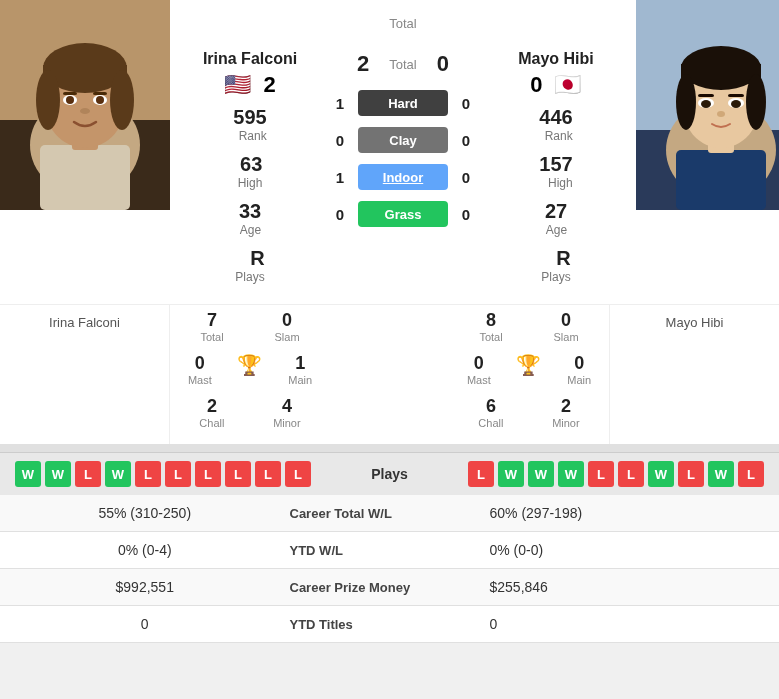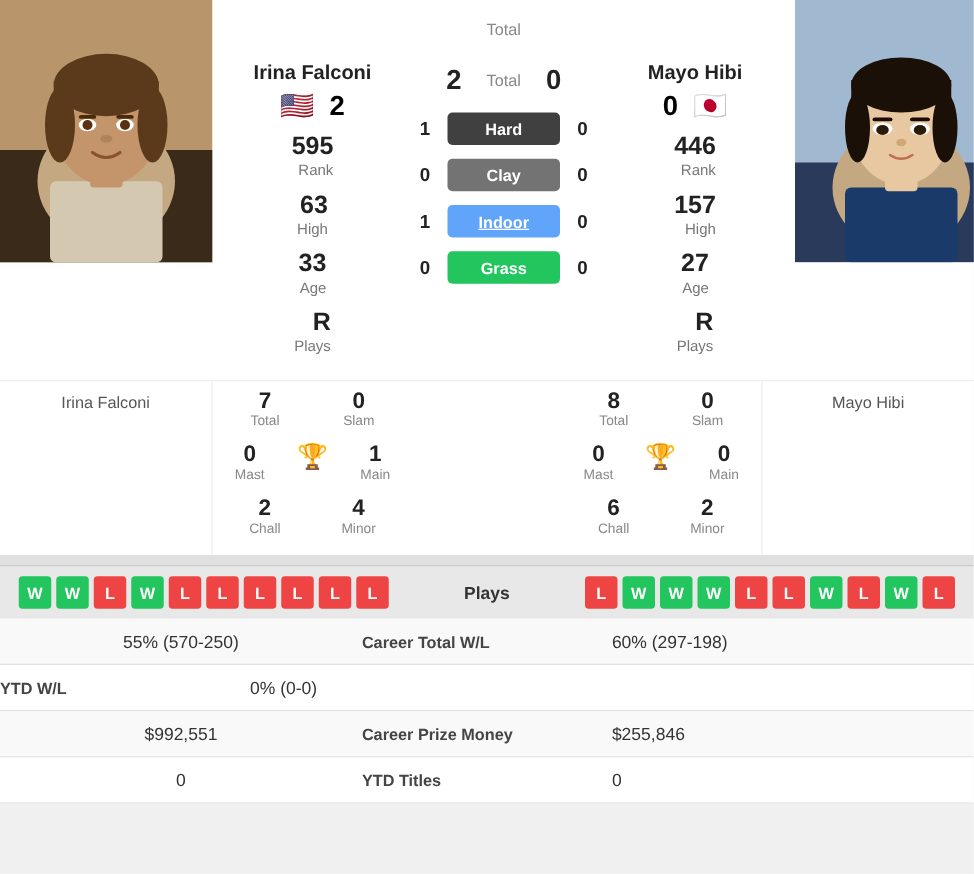--- a/index.html
+++ b/index.html
@@ -489,25 +489,26 @@
       <div class="form-badge form-loss">L</div>
       <div class="form-badge form-win">W</div>
       <div class="form-badge form-loss">L</div>
       <div class="form-badge form-win">W</div>
       <div class="form-badge form-loss">L</div>
     </div>
   </div>
 
   <div class="stats-table">
     <div class="stats-table-row">
-      <span class="stats-left-val">55% (570-250)</span>
+      <span class="stats-left-val">55% (310-250)</span>
       <span class="stats-center-label">Career Total W/L</span>
       <span class="stats-right-val">60% (297-198)</span>
     </div>
     <div class="stats-table-row">
+      <span class="stats-left-val">0% (0-4)</span>
       <span class="stats-center-label">YTD W/L</span>
       <span class="stats-right-val">0% (0-0)</span>
     </div>
     <div class="stats-table-row">
       <span class="stats-left-val">$992,551</span>
       <span class="stats-center-label">Career Prize Money</span>
       <span class="stats-right-val">$255,846</span>
     </div>
     <div class="stats-table-row">
       <span class="stats-left-val">0</span>

